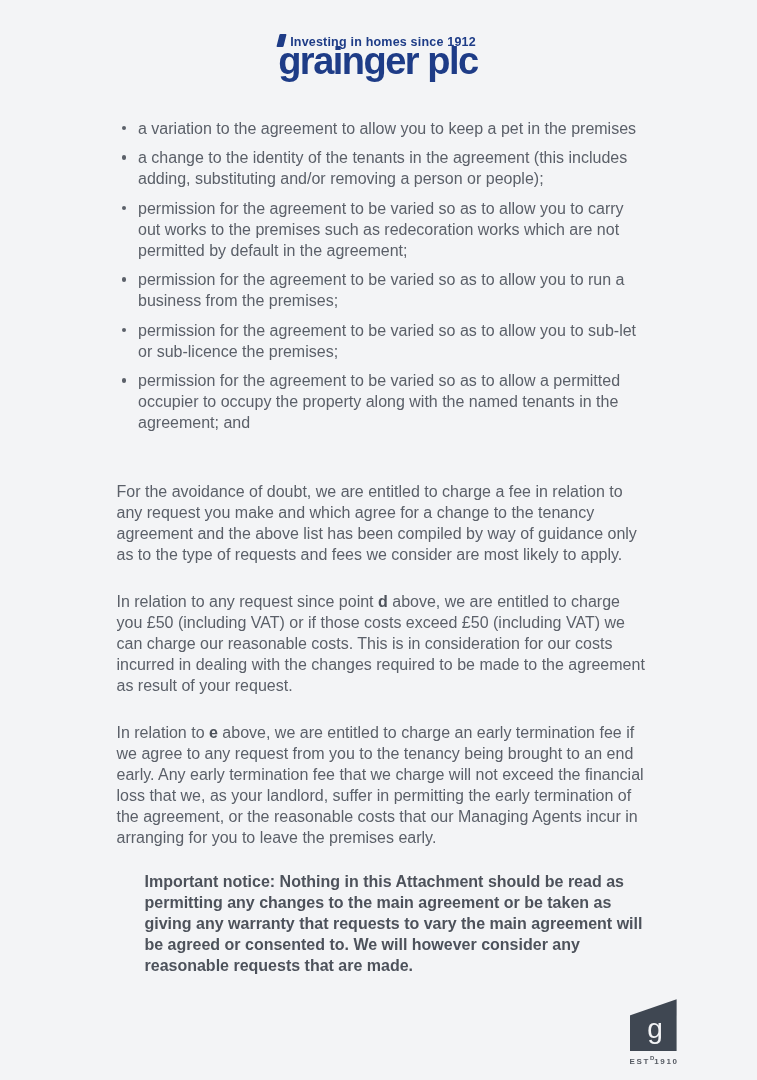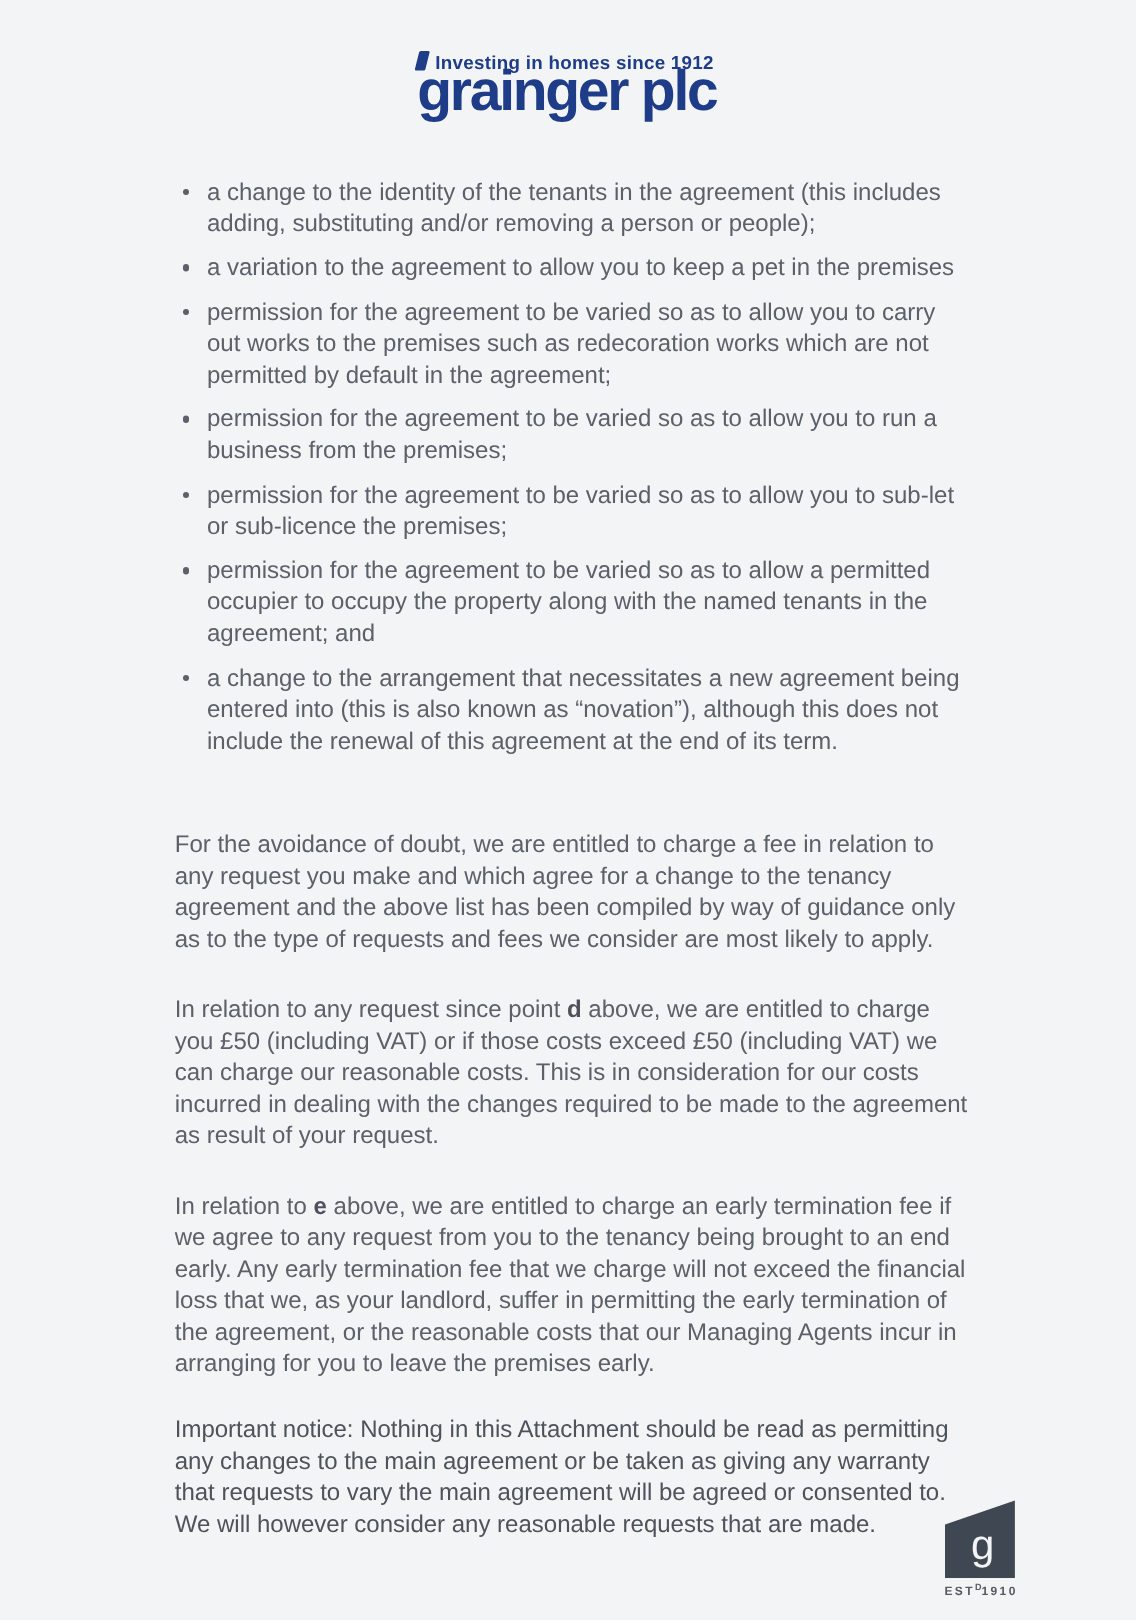--- a/index.html
+++ b/index.html
@@ -60,21 +60,21 @@
   .bullet-dot {
     flex: none;
     width: 4.5px; height: 4.5px;
     border-radius: 50%;
     background: #5b6069;
     margin: 8px 12px 0 5px;
   }
   .doc-body p { margin: 26px 0 0 0; }
   .doc-body p.first-par { margin-top: 48px; }
   .doc-body b, .doc-body p.notice { color: #4d525b; }
-  .doc-body p.notice { font-weight: normal; margin-top: 23px; }
+  .doc-body p.notice { font-weight: bold; margin-top: 23px; margin-left: 28px; }
 
   
   .footer-mark {
     position: absolute;
     right: 14px;
     bottom: 14px;
     text-align: center;
   }
   .house-shape {
     width: 47px; height: 52px;
@@ -114,45 +114,41 @@
         <span class="tagline">Investing in homes since 1912</span>
       </div>
       <div class="wordmark">grainger plc</div>
     </div>
   </header>
 
   <main class="doc-body">
     <ul class="bullet-list">
       <li>
         <span class="bullet-dot"></span>
-        <span>a change to the identity of the tenants in the agreement (this includes adding, substituting and/or removing a person or people);</span>
+        <span>a variation to the agreement to allow you to keep a pet in the premises</span>
       </li>
       <li>
         <span class="bullet-dot"></span>
-        <span>a variation to the agreement to allow you to keep a pet in the premises</span>
+        <span>a change to the identity of the tenants in the agreement (this includes adding, substituting and/or removing a person or people);</span>
       </li>
       <li>
         <span class="bullet-dot"></span>
         <span>permission for the agreement to be varied so as to allow you to carry out works to the premises such as redecoration works which are not permitted by default in the agreement;</span>
       </li>
       <li>
         <span class="bullet-dot"></span>
         <span>permission for the agreement to be varied so as to allow you to run a business from the premises;</span>
       </li>
       <li>
         <span class="bullet-dot"></span>
         <span>permission for the agreement to be varied so as to allow you to sub-let or sub-licence the premises;</span>
       </li>
       <li>
         <span class="bullet-dot"></span>
         <span>permission for the agreement to be varied so as to allow a permitted occupier to occupy the property along with the named tenants in the agreement; and</span>
-      </li>
-      <li>
-        <span class="bullet-dot"></span>
-        <span>a change to the arrangement that necessitates a new agreement being entered into (this is also known as “novation”), although this does not include the renewal of this agreement at the end of its term.</span>
       </li>
     </ul>
 
     <p class="first-par">For the avoidance of doubt, we are entitled to charge a fee in relation to any request you make and which agree for a change to the tenancy agreement and the above list has been compiled by way of guidance only as to the type of requests and fees we consider are most likely to apply.</p>
 
     <p><span>In relation to any request since point </span><b>d</b><span> above, we are entitled to charge you £50 (including VAT) or if those costs exceed £50 (including VAT) we can charge our reasonable costs. This is in consideration for our costs incurred in dealing with the changes required to be made to the agreement as result of your request.</span></p>
 
     <p><span>In relation to </span><b>e</b><span> above, we are entitled to charge an early termination fee if we agree to any request from you to the tenancy being brought to an end early. Any early termination fee that we charge will not exceed the financial loss that we, as your landlord, suffer in permitting the early termination of the agreement, or the reasonable costs that our Managing Agents incur in arranging for you to leave the premises early.</span></p>
 
     <p class="notice">Important notice: Nothing in this Attachment should be read as permitting any changes to the main agreement or be taken as giving any warranty that requests to vary the main agreement will be agreed or consented to. We will however consider any reasonable requests that are made.</p>

